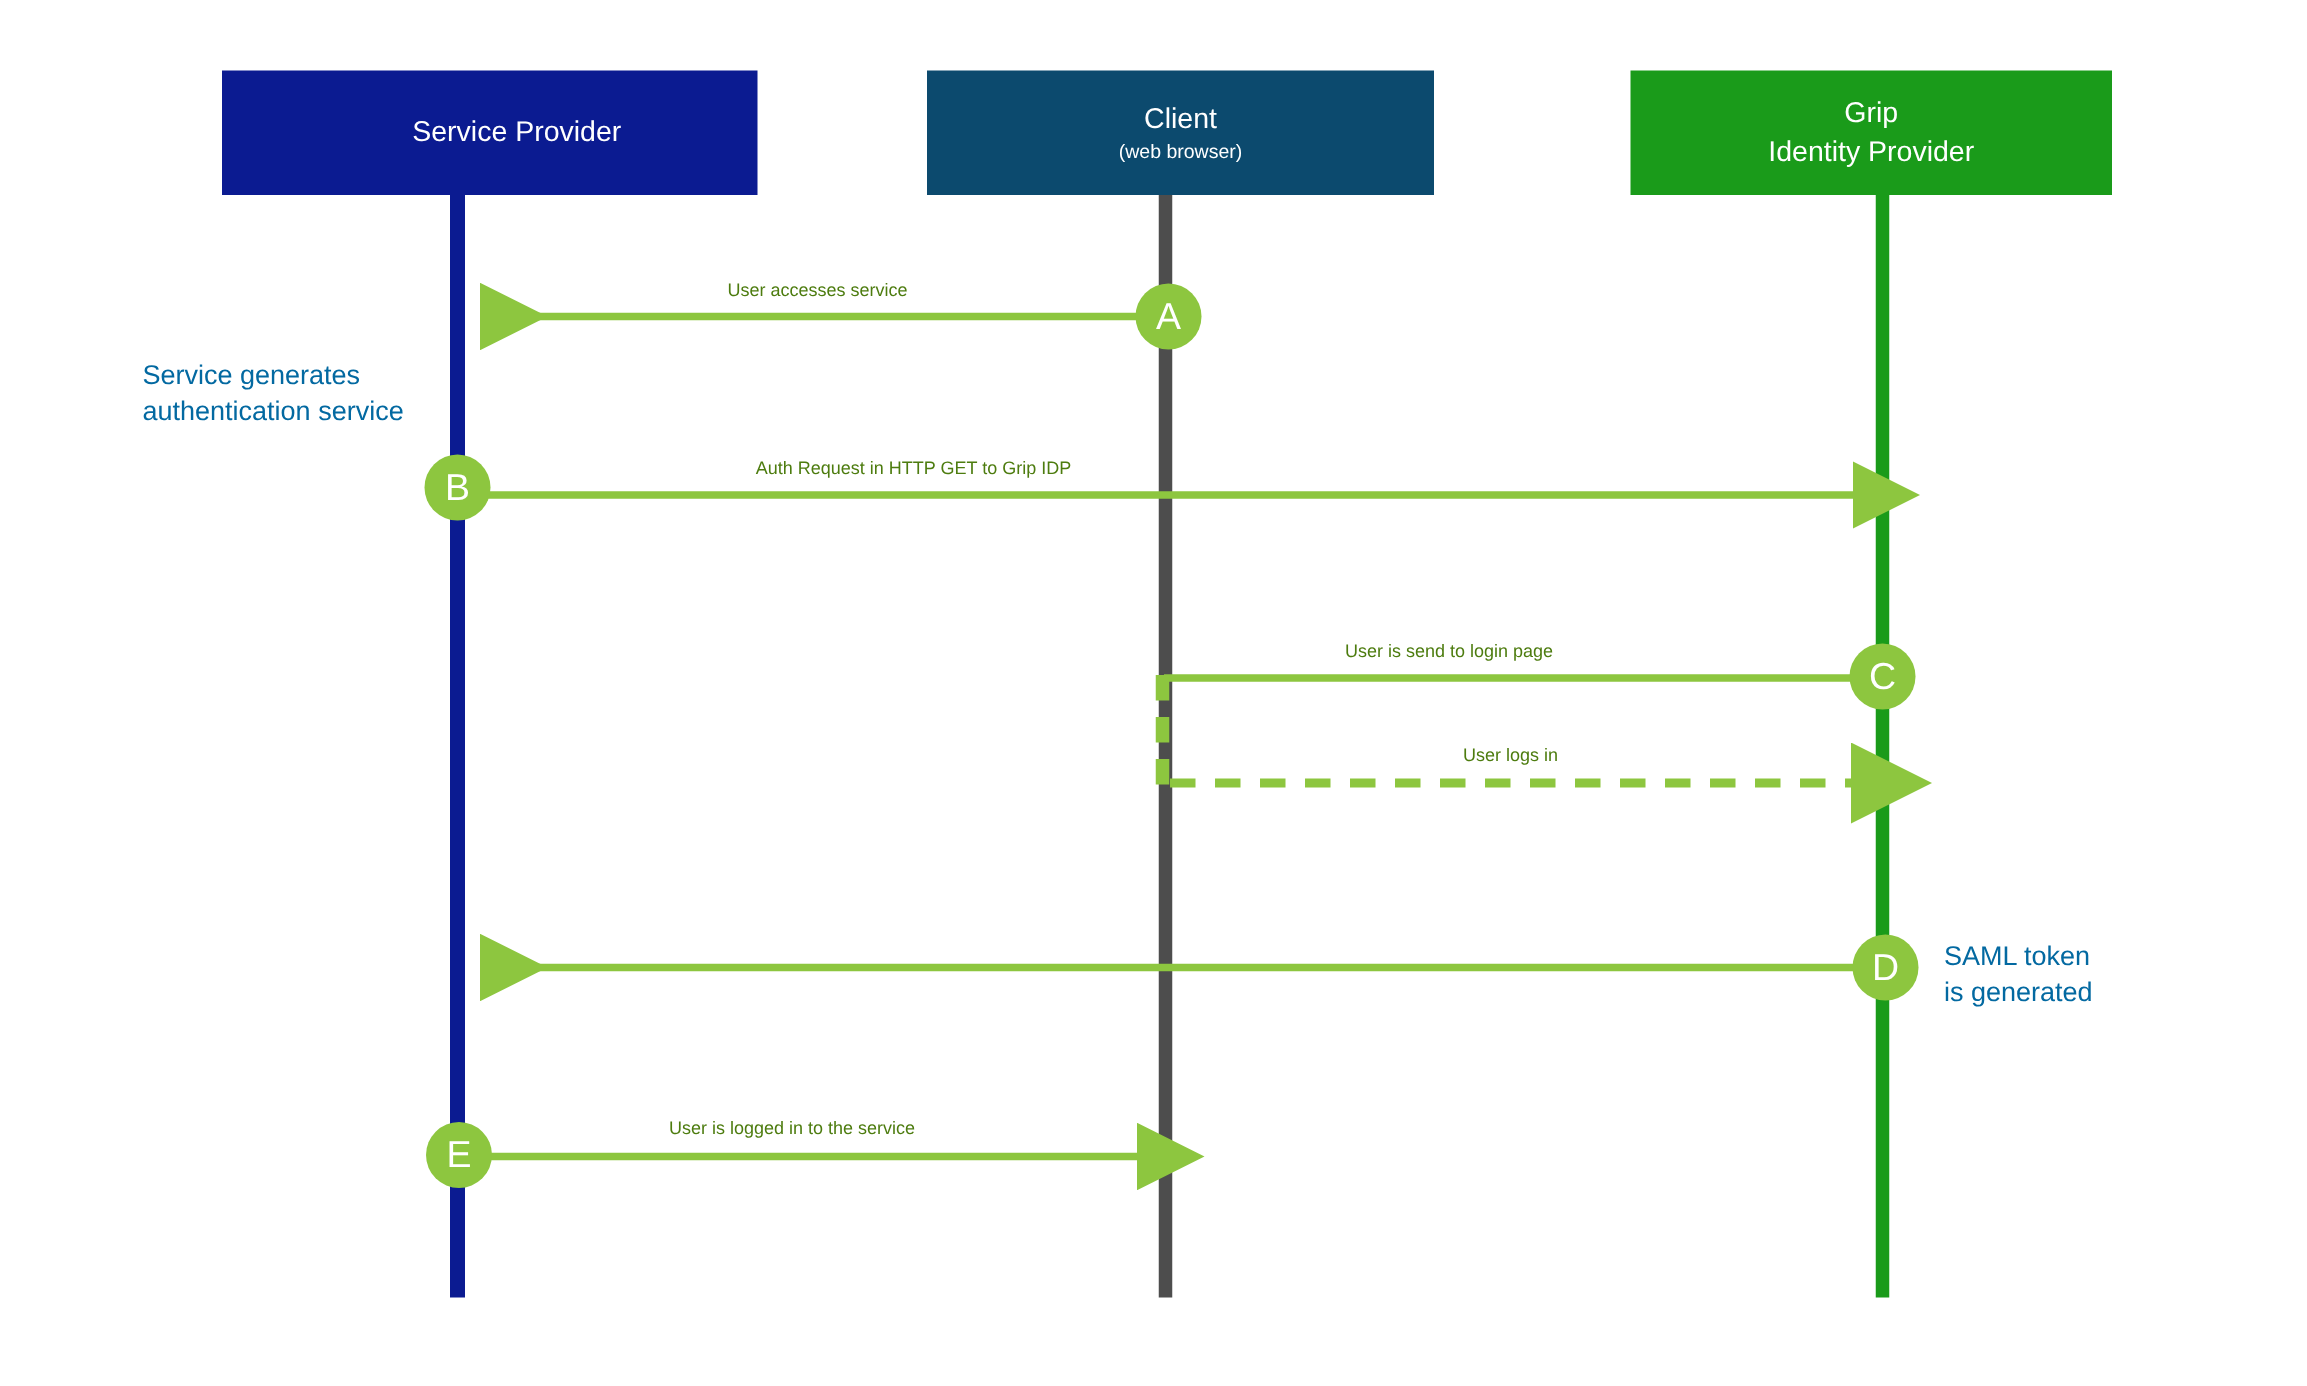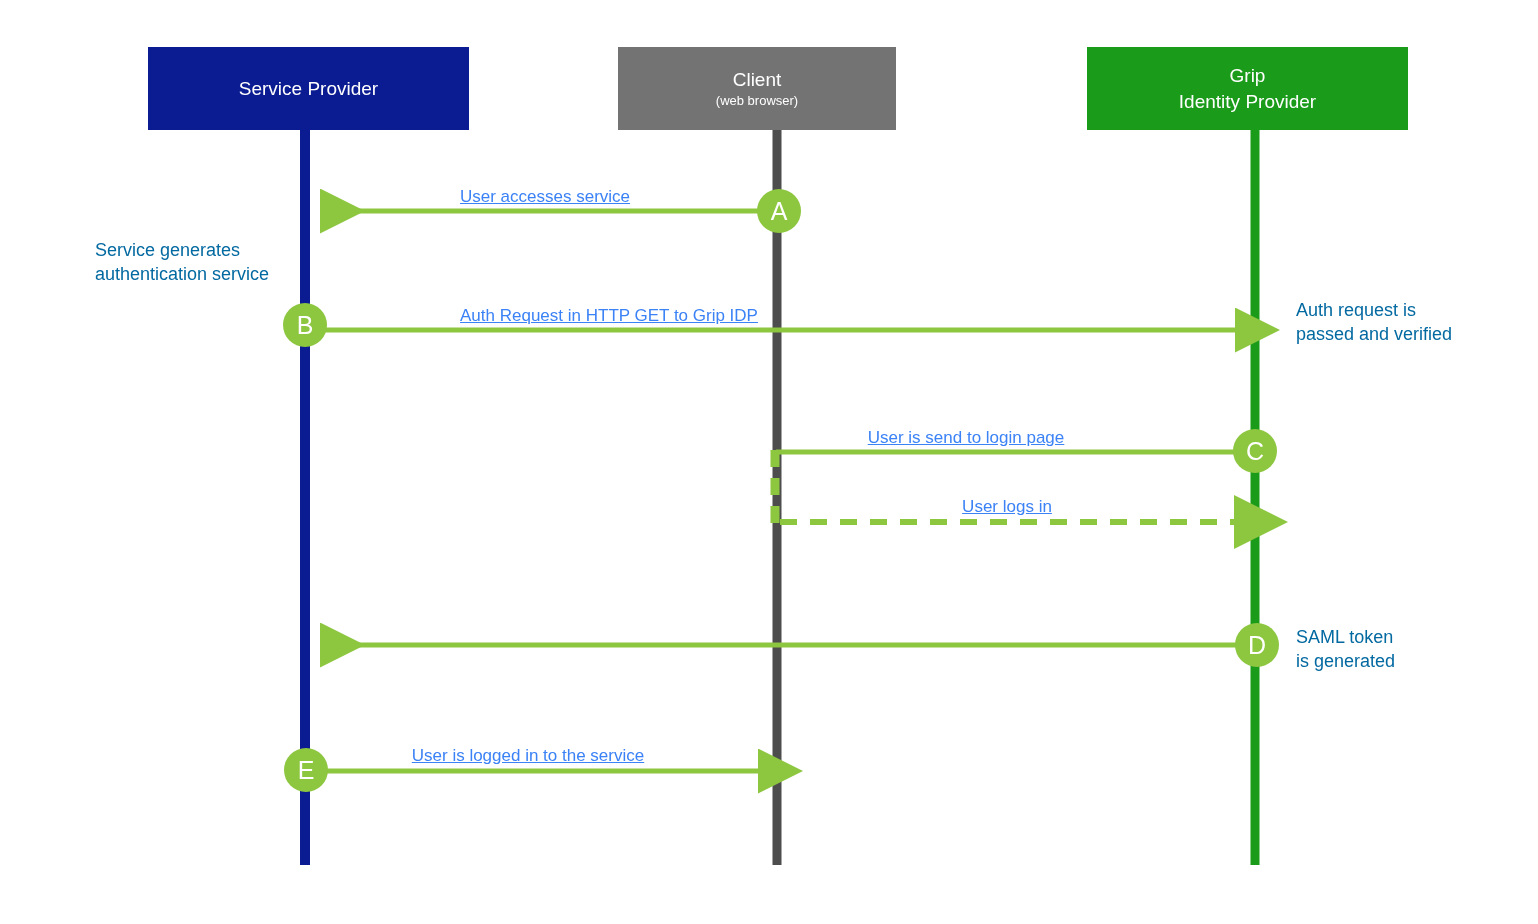--- a/index.html
+++ b/index.html
@@ -22,25 +22,24 @@
     color:#ffffff;
     text-align:center;
     line-height:1.25;
   }
   .actor-title{font-size:19px;}
   .actor-sub{font-size:13px;margin-top:2px;}
 
   
   .msg-label{
     position:absolute;
-    font-size:17px;
-    color:#3b82f6;
+    font-size:12px;
+    color:#4d7c0f;
     white-space:nowrap;
     line-height:1.28;
-    text-decoration:underline;
   }
   .msg-label.center{transform:translateX(-50%);}
   .note{
     position:absolute;
     font-size:18px;
     color:#0369a1;
     line-height:1.32;
     white-space:nowrap;
   }
 
@@ -86,25 +85,25 @@
 
     <line x1="775" y1="450" x2="775" y2="524" stroke="#8DC63F" stroke-width="9" stroke-dasharray="17 11"></line>
 
     <line x1="780" y1="522" x2="1240" y2="522" stroke="#8DC63F" stroke-width="6" stroke-dasharray="17 13" marker-end="url(#ah-right)"></line>
 
     <line x1="1255" y1="645" x2="325" y2="645" stroke="#8DC63F" stroke-width="5" marker-end="url(#ah-left)"></line>
 
     <line x1="305" y1="771" x2="763" y2="771" stroke="#8DC63F" stroke-width="5" marker-end="url(#ah-right)"></line>
   </svg>
 
-  <div class="actor-box" style="left:148px;top:47px;width:321px;height:83px;background:#0B1B91;">
+  <div class="actor-box" style="left:148px;top:47px;width:321px;height:83px;background:#0B1B91;padding-left:36px;">
     <div class="actor-title">Service Provider</div>
   </div>
 
-  <div class="actor-box" style="left:618px;top:47px;width:278px;height:83px;background:#737373;">
+  <div class="actor-box" style="left:618px;top:47px;width:338px;height:83px;background:#0c4a6e;">
     <div class="actor-title">Client</div>
     <div class="actor-sub">(web browser)</div>
   </div>
 
   <div class="actor-box" style="left:1087px;top:47px;width:321px;height:83px;background:#1A9B1A;">
     <div class="actor-title">Grip</div>
     <div class="actor-sub" style="font-size:19px;">Identity Provider</div>
   </div>
 
   <div class="msg-label center" style="left:545px;top:186px;">User accesses service</div>
@@ -116,24 +115,20 @@
   <div class="msg-label center" style="left:1007px;top:496px;">User logs in</div>
 
 
   <div class="msg-label center" style="left:528px;top:745px;text-align:right;">User is logged in to the service</div>
 
   <div class="note" style="left:95px;top:239px;">
     <div>Service generates</div>
     <div>authentication service</div>
   </div>
 
-  <div class="note" style="left:1296px;top:299px;">
-    <div>Auth request is</div>
-    <div>passed and verified</div>
-  </div>
 
   <div class="note" style="left:1296px;top:626px;">
     <div>SAML token</div>
     <div>is generated</div>
   </div>
 
   <div class="badge" style="left:779px;top:211px;">A</div>
 
   <div class="badge" style="left:305px;top:325px;">B</div>
 

